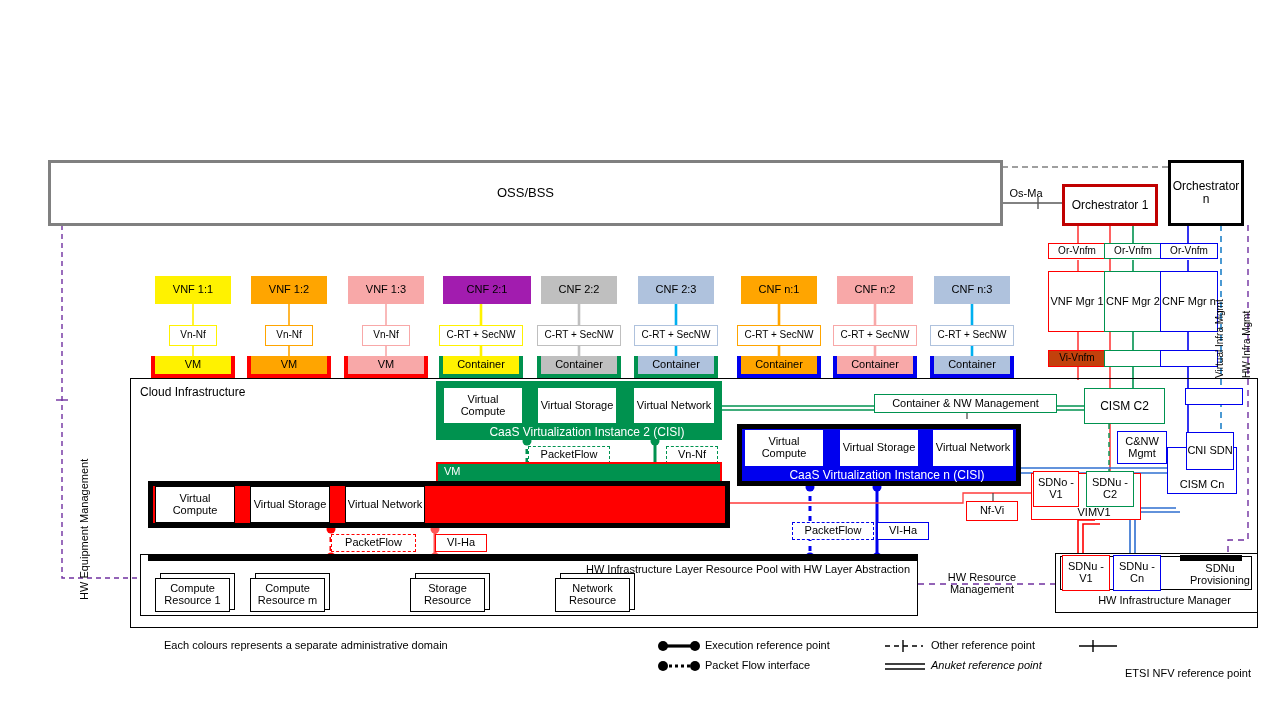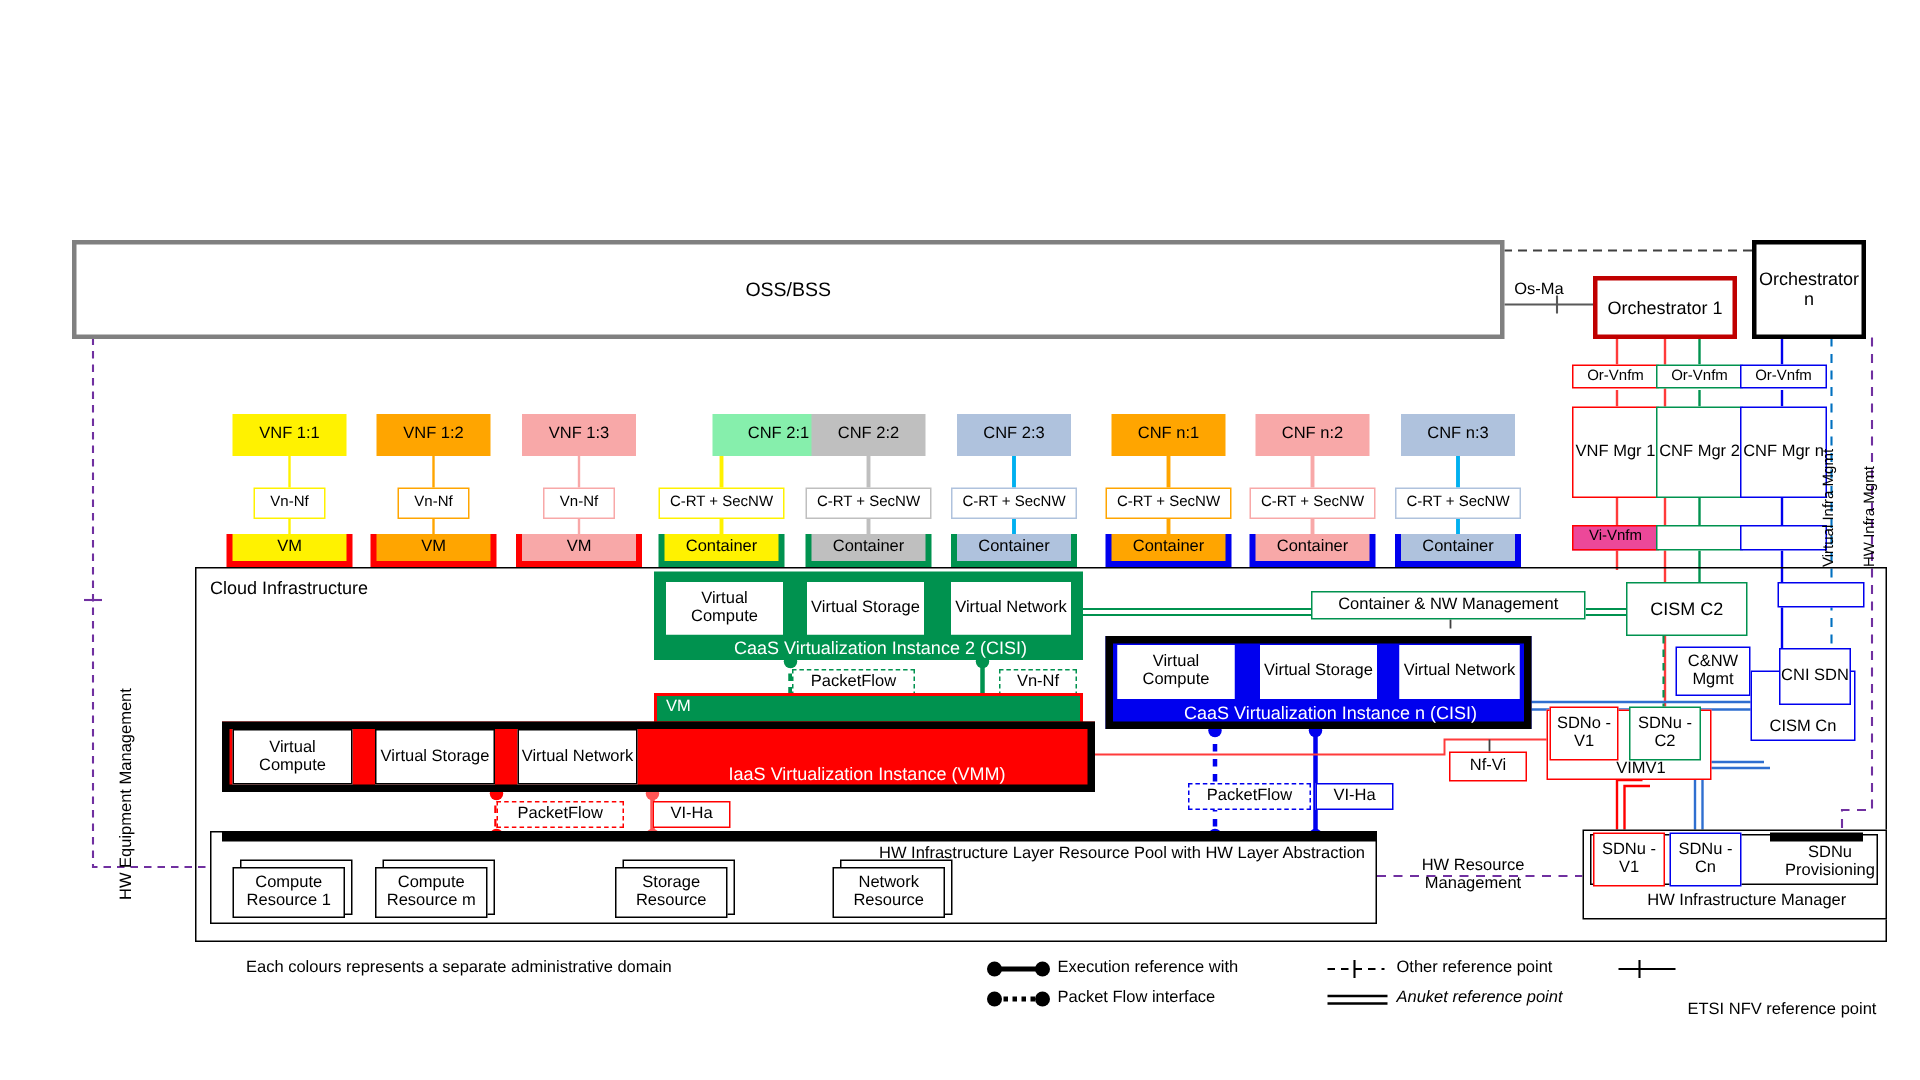--- a/index.html
+++ b/index.html
@@ -162,21 +162,21 @@
       <div class="abs bx t11" style="left: 348px; top: 276px; width: 76px; height: 28px; background: rgb(248, 168, 168);">
         <span>VNF 1:3</span>
       </div>
       <div class="abs bx t10" style="left: 362px; top: 325px; width: 48px; height: 21px; border: 1.2px solid rgb(248, 168, 168); background: rgb(255, 255, 255);">
         <span>Vn-Nf</span>
       </div>
       <div class="abs bx t11" style="left: 344px; top: 356px; width: 84px; height: 22px; background: rgb(255, 0, 0);"></div>
       <div class="abs bx t11" style="left: 348px; top: 356px; width: 76px; height: 18px; background: rgb(248, 168, 168);">
         <span>VM</span>
       </div>
-      <div class="abs bx t11" style="left: 443px; top: 276px; width: 88px; height: 28px; background: #86efac; margin-left: 32px;">
+      <div class="abs bx t11" style="left: 443px; top: 276px; width: 88px; height: 28px; background: #a21caf;">
         <span>CNF 2:1</span>
       </div>
       <div class="abs bx t10" style="left: 439px; top: 325px; width: 84px; height: 21px; border: 1.2px solid rgb(255, 242, 0); background: rgb(255, 255, 255);">
         <span>C-RT + SecNW</span>
       </div>
       <div class="abs bx t11" style="left: 439px; top: 356px; width: 84px; height: 22px; background: rgb(0, 146, 79);"></div>
       <div class="abs bx t11" style="left: 443px; top: 356px; width: 76px; height: 18px; background: rgb(255, 242, 0);">
         <span>Container</span>
       </div>
       <div class="abs bx t11" style="left: 541px; top: 276px; width: 76px; height: 28px; background: rgb(191, 191, 191);">
@@ -280,22 +280,20 @@
   <div class="abs" style="left:148px;top:481px;width:582px;height:47px;background:#FF0000;border:5px solid #000;"></div>
   <div class="abs bx t11" style="left:155px;top:486px;width:80px;height:37px;border:1.5px solid #000;">
     <span>Virtual Compute</span>
     </div>
   <div class="abs bx t11" style="left:250px;top:486px;width:80px;height:37px;border:1.5px solid #000;">
     <span>Virtual Storage</span>
     </div>
   <div class="abs bx t11" style="left:345px;top:486px;width:80px;height:37px;border:1.5px solid #000;">
     <span>Virtual Network</span>
     </div>
-  <div class="abs t12 white" style="left:430px;top:509px;width:296px;text-align:center;">
-    <span>IaaS Virtualization Instance (VMM)</span></div>
 
   <div class="abs bx t11" style="left:331px;top:534px;width:85px;height:18px;border:1.2px dashed #FF0000;background:#fff;">
     <span>PacketFlow</span>
     </div>
   <div class="abs bx t11" style="left:435px;top:534px;width:52px;height:18px;border:1.2px solid #FF0000;background:#fff;">
     <span>VI-Ha</span>
     </div>
 
   <div class="abs" style="left:140px;top:554px;width:778px;height:62px;border:1.5px solid #000;background:#fff;"></div>
   <div class="abs" style="left:148px;top:554px;width:770px;height:7px;background:#000;"></div>
@@ -345,21 +343,21 @@
   <div class="abs bx t11" style="left:1048px;top:271px;width:58px;height:61px;border:1.5px solid #FF0000;">
     <span>VNF Mgr 1</span>
     </div>
   <div class="abs bx t11" style="left:1104px;top:271px;width:58px;height:61px;border:1.5px solid #00924F;">
     <span>CNF Mgr 2</span>
     </div>
   <div class="abs bx t11" style="left:1160px;top:271px;width:58px;height:61px;border:1.5px solid #0000EE;">
     <span>CNF Mgr n</span>
     </div>
 
-  <div class="abs bx t10" style="left:1048px;top:350px;width:58px;height:17px;border:1.2px solid #FF0000;background:#ec4899;">
+  <div class="abs bx t10" style="left:1048px;top:350px;width:58px;height:17px;border:1.2px solid #FF0000;background:#c2410c;">
     <span>Vi-Vnfm</span>
     </div>
   <div class="abs" style="left:1104px;top:350px;width:58px;height:17px;border:1.2px solid #00924F;background:#fff;"></div>
   <div class="abs" style="left:1160px;top:350px;width:58px;height:17px;border:1.2px solid #0000EE;background:#fff;"></div>
   <div class="abs" style="left:1185px;top:388px;width:58px;height:17px;border:1.2px solid #0000EE;background:#fff;"></div>
 
   <div class="abs vert lbl" style="left:1214px;top:268px;height:110px;font-size:10px;display:flex;align-items:center;">
     <span>Virtual Infra Mgmt</span>
     </div>
   <div class="abs vert lbl" style="left:1241px;top:272px;height:106px;font-size:10px;display:flex;align-items:center;">
@@ -424,21 +422,21 @@
     <span>Each colours represents a separate administrative domain</span></div>
 
   <div class="abs" style="left:655px;top:637px;width:620px;height:40px;">
 
     <div class="abs" style="left:0px;top:0px;width:230px;height:18px;">
       <svg width="60" height="18" style="position:absolute;left:0;top:0;">
         <circle cx="8" cy="9" r="5" fill="#000"></circle>
           <line x1="8" y1="9" x2="40" y2="9" stroke="#000" stroke-width="3.2"></line>
           <circle cx="40" cy="9" r="5" fill="#000"></circle>
       </svg>
-      <span class="abs legend-txt" style="left:50px;top:2px;">Execution reference with</span>
+      <span class="abs legend-txt" style="left:50px;top:2px;">Execution reference point</span>
     </div>
 
     <div class="abs" style="left:0px;top:20px;width:230px;height:18px;">
       <svg width="60" height="18" style="position:absolute;left:0;top:0;">
         <circle cx="8" cy="9" r="5" fill="#000"></circle>
           <line x1="8" y1="9" x2="40" y2="9" stroke="#000" stroke-width="3.2" stroke-dasharray="3,3"></line>
           <circle cx="40" cy="9" r="5" fill="#000"></circle>
       </svg>
       <span class="abs legend-txt" style="left:50px;top:2px;">Packet Flow interface</span>
     </div>

